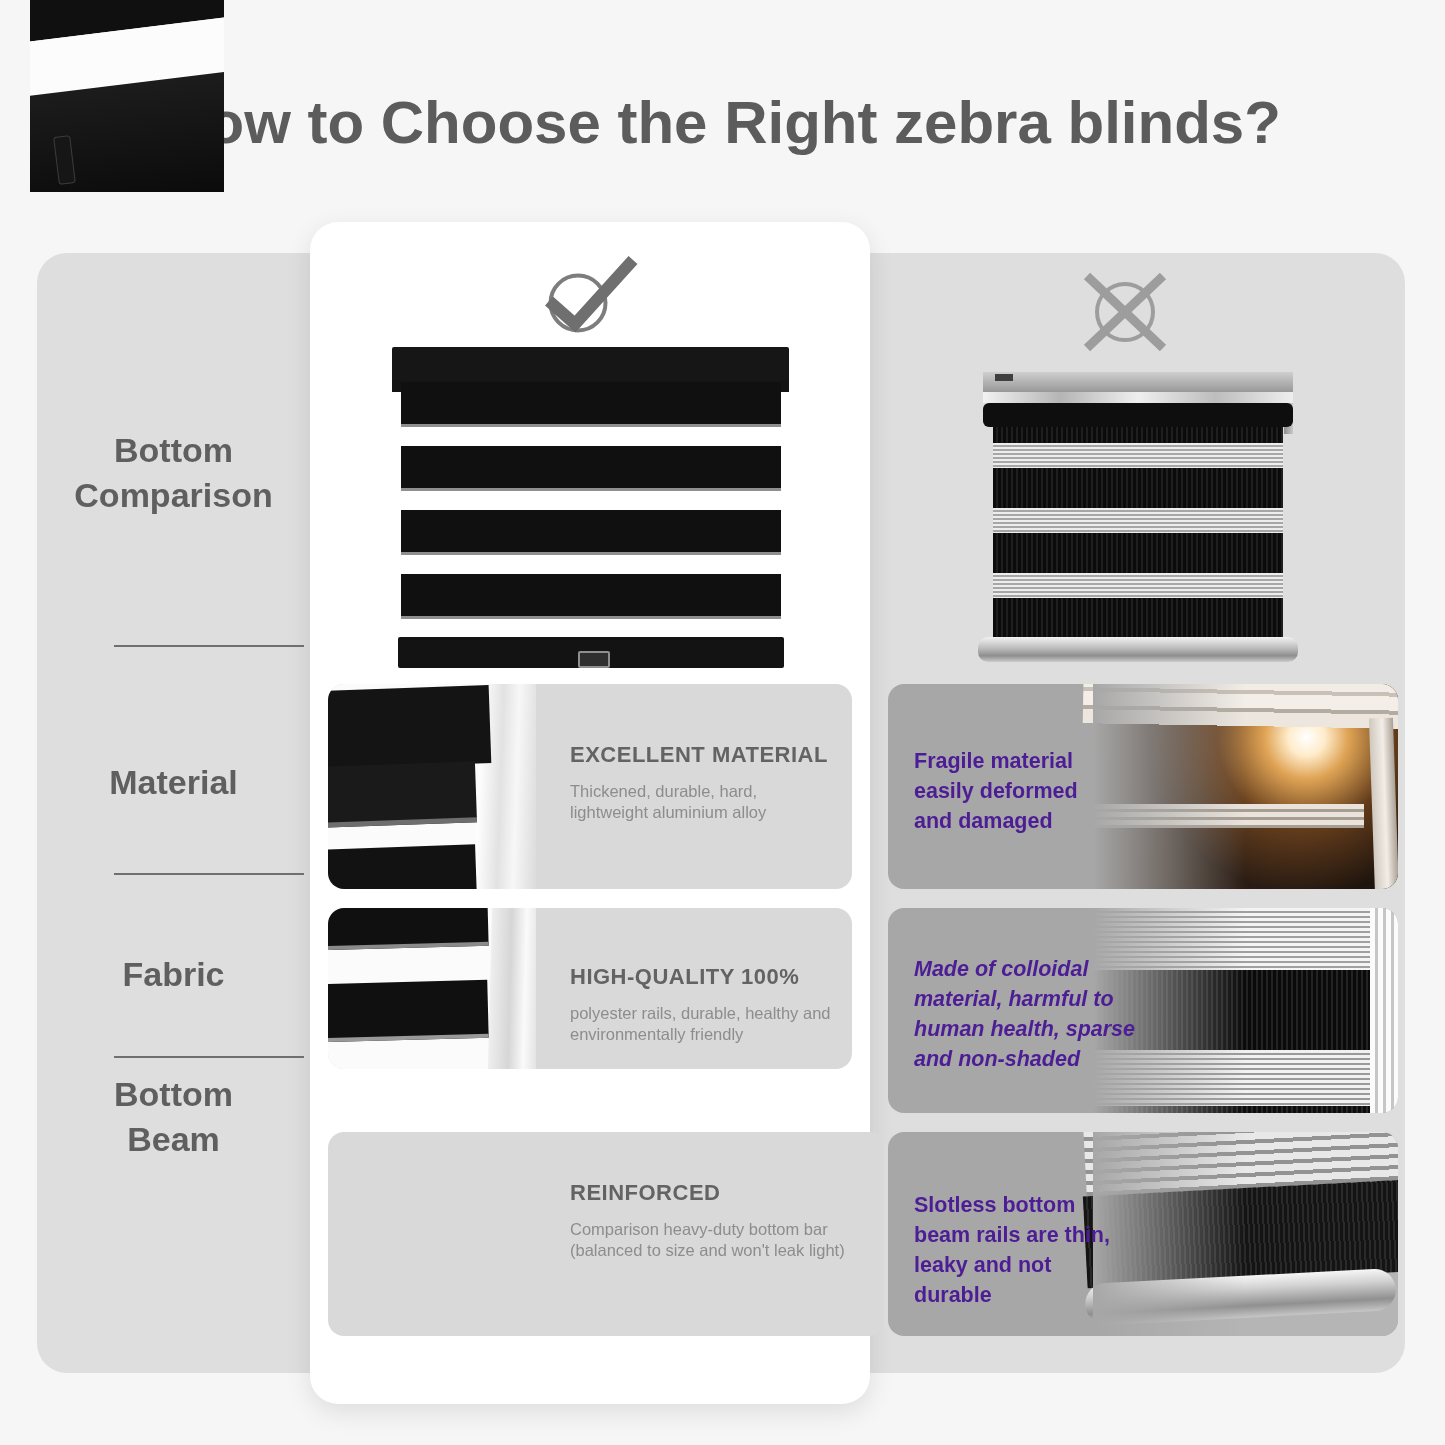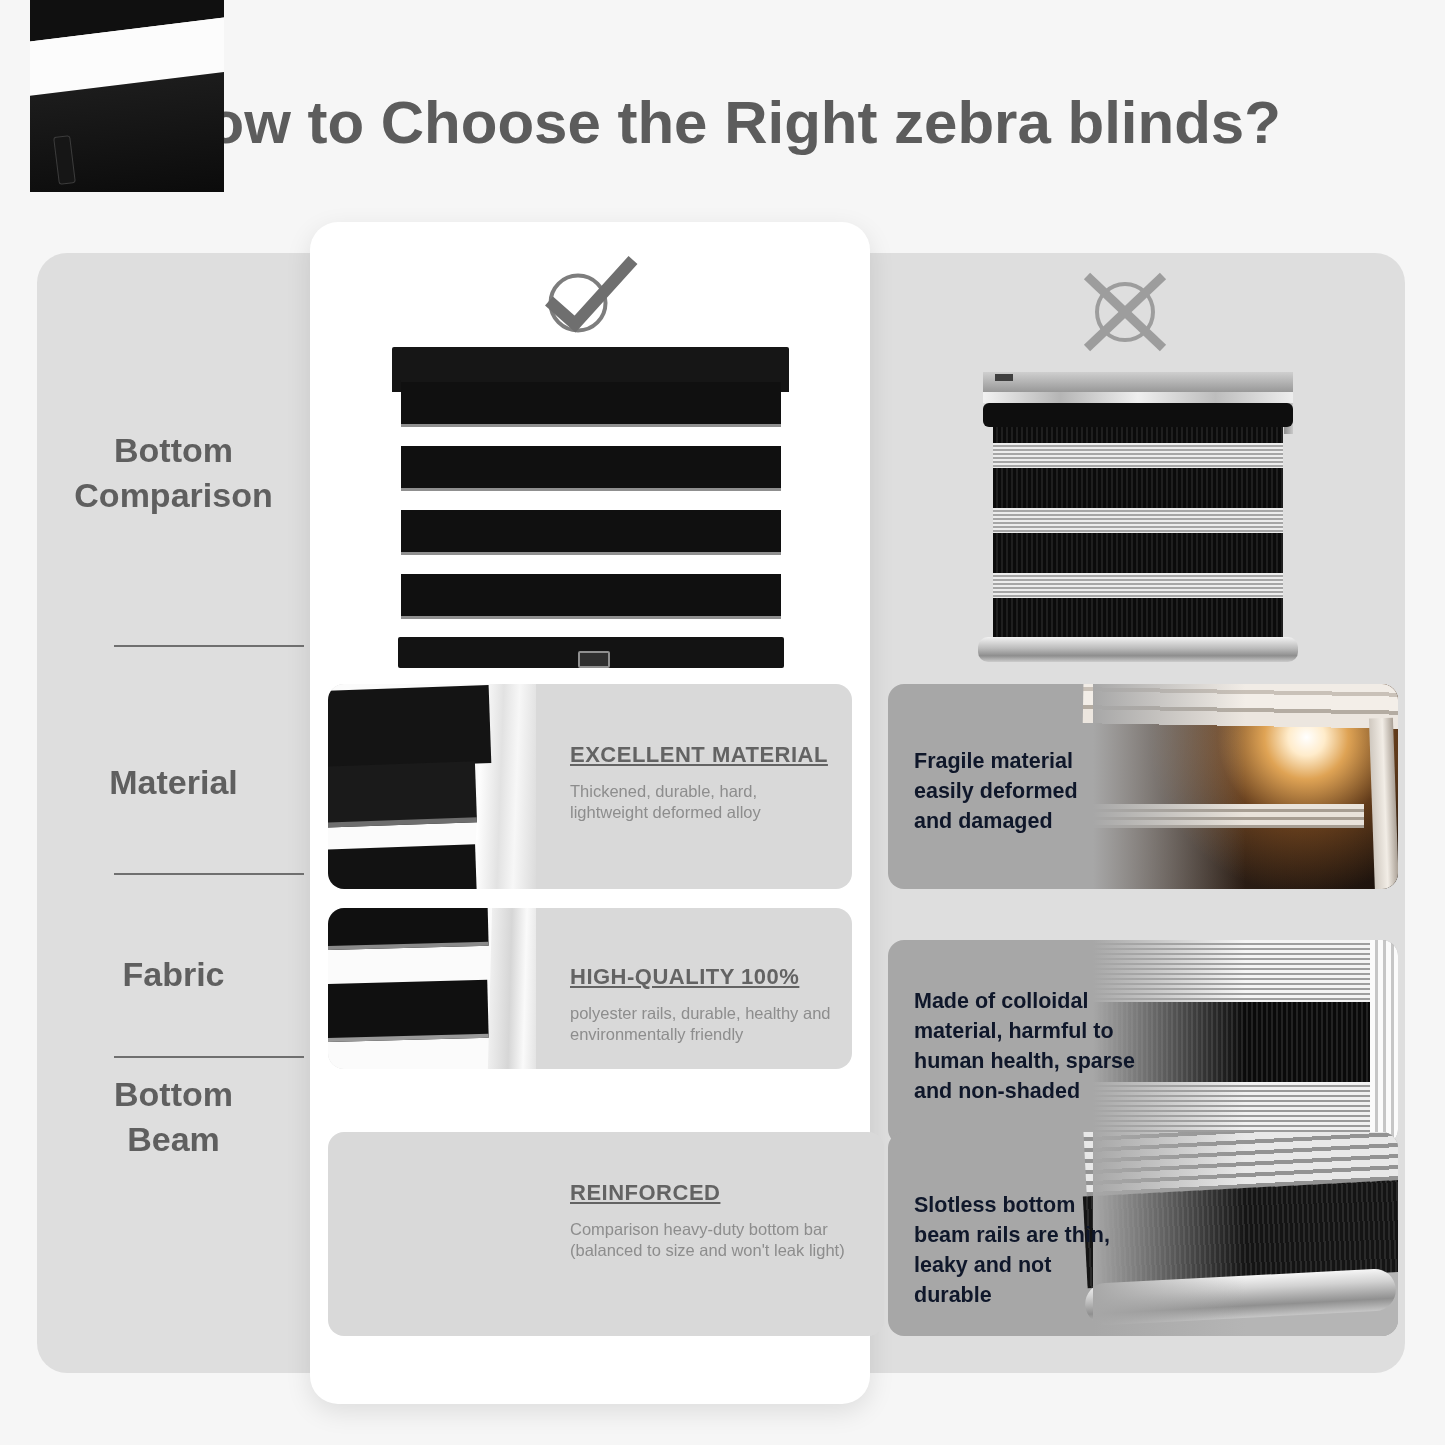--- a/index.html
+++ b/index.html
@@ -51,21 +51,21 @@
             background:repeating-linear-gradient(180deg,#ededed 0 2px,#a6a6a6 2px 4px);}
   .sh1{top:16px;} .sh2{top:81px;} .sh3{top:146px;}
   .rb-botrail{position:absolute;left:-5px;top:265px;width:320px;height:25px;border-radius:10px;
               background:linear-gradient(180deg,#f2f2f2,#bcbcbc 45%,#8e8e8e 75%,#cccccc);}
 
   
   .row-mid{position:absolute;left:328px;width:524px;background:#d9d9d9;border-radius:16px;}
   .rm1{top:684px;height:205px;} .rm2{top:908px;height:161px;} .rm3{top:1132px;height:204px;padding-left:32px;}
   .mid-text{position:absolute;left:242px;right:14px;}
   .mt1{top:58px;} .mt2{top:56px;} .mt3{top:48px;}
-  .mid-head{font-size:22px;font-weight:bold;color:#636363;letter-spacing:.5px;margin:0 0 13px 0;text-decoration:underline;}
+  .mid-head{font-size:22px;font-weight:bold;color:#636363;letter-spacing:.5px;margin:0 0 13px 0;}
   .mid-body{font-size:16.5px;color:#8d8d8d;line-height:21px;margin:0;}
 
   .mid-photo{position:absolute;left:0;top:0;bottom:0;width:208px;border-radius:16px 0 0 16px;
              overflow:hidden;background:#fbfbfb;}
   
   .pm-frame{position:absolute;right:-6px;top:-8px;bottom:-8px;width:64px;transform:rotate(2deg);
             background:linear-gradient(90deg,#ffffff,#e2e2e2 35%,#f7f7f7 60%,#d8d8d8);}
   .pm-cassette{position:absolute;left:-10px;top:4px;width:172px;height:78px;background:#141414;transform:rotate(-2deg);}
   .pm-roller{position:absolute;left:-10px;top:80px;width:158px;height:56px;background:#1a1a1a;
              border-bottom:5px solid #6e6e6e;transform:rotate(-2deg);}
@@ -81,22 +81,22 @@
   .beam-photo{position:absolute;left:30px;top:-8px;width:194px;height:200px;overflow:hidden;}
   .pb-tilt{position:absolute;left:-28px;right:-28px;top:-24px;bottom:-24px;transform:rotate(-7deg);}
   .pb-top{position:absolute;left:0;right:0;top:0;height:62px;background:#101010;}
   .pb-white{position:absolute;left:0;right:0;top:62px;height:54px;background:#fcfcfc;}
   .pb-bar{position:absolute;left:8px;right:0;top:116px;height:120px;
           background:linear-gradient(180deg,#1c1c1c,#0b0b0b);}
   .pb-cap{position:absolute;left:26px;bottom:8px;width:15px;height:46px;background:#161616;
           border:1px solid #3c3c3c;border-radius:3px;transform:rotate(-7deg);}
 
   .row-bad{position:absolute;left:888px;width:510px;background:#a7a7a7;border-radius:16px;overflow:hidden;}
-  .rb1{top:684px;height:205px;} .rb2{top:940px;height:205px;} .rb3{top:1132px;height:204px;}
-  .bad-text{position:absolute;left:26px;font-size:21.5px;font-weight:bold;color:#0f172a;line-height:30px;}
+  .rb1{top:684px;height:205px;} .rb2{top:908px;height:205px;font-style:italic;} .rb3{top:1132px;height:204px;}
+  .bad-text{position:absolute;left:26px;font-size:21.5px;font-weight:bold;color:#4c1d95;line-height:30px;}
   .bt1{top:62px;width:205px;} .bt2{top:46px;width:235px;} .bt3{top:58px;width:220px;}
   .bad-photo{position:absolute;right:0;top:0;bottom:0;width:305px;}
   .bad-fade{position:absolute;inset:0;background:linear-gradient(90deg,#a7a7a7 0%,rgba(167,167,167,0) 50%);}
   
   .p1{background:linear-gradient(105deg,#4a3a2e 0%,#2b1d14 55%,#1c120c 100%);}
   .b1-sun{position:absolute;inset:0;background:radial-gradient(circle at 70% 26%,#ffffff 0%,#ffeccb 7%,
           rgba(255,187,96,.85) 16%,rgba(216,128,48,.35) 34%,rgba(80,45,20,0) 60%);}
   .b1-topframe{position:absolute;top:-6px;left:-10px;right:-10px;height:64px;transform:rotate(1deg);
           background:linear-gradient(180deg,#f1ece6 0 12px,#c9c1b8 12px 16px,#f3eee8 16px 30px,
           #b4aca2 30px 34px,#ece6df 34px 48px,rgba(236,230,223,0) 48px);}
@@ -184,21 +184,21 @@
 
   <div class="row-mid rm1">
     <div class="mid-photo">
       <div class="pm-frame"></div>
       <div class="pm-cassette"></div>
       <div class="pm-roller"></div>
       <div class="pm-bottom"></div>
     </div>
     <div class="mid-text mt1">
       <p class="mid-head">EXCELLENT MATERIAL</p>
-      <p class="mid-body">Thickened, durable, hard, lightweight deformed alloy</p>
+      <p class="mid-body">Thickened, durable, hard, lightweight aluminium alloy</p>
     </div>
   </div>
 
   <div class="row-mid rm2">
     <div class="mid-photo">
       <div class="pf-frame"></div>
       <div class="pf-s pf-s1"></div>
       <div class="pf-s pf-s2"></div>
       <div class="pf-s pf-s3"></div>
     </div>

